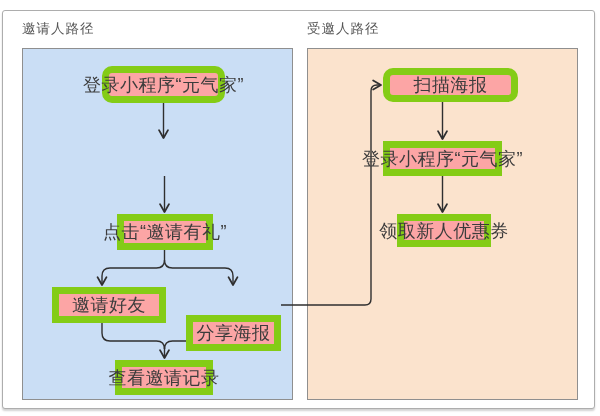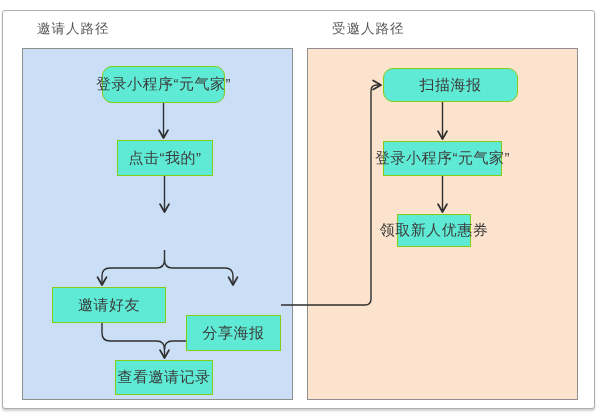--- a/index.html
+++ b/index.html
@@ -13,48 +13,47 @@
   .card{
     position:absolute;left:2px;top:10px;width:593px;height:399px;
     background:#ffffff;border:1px solid #adadad;border-radius:3px;
     box-shadow:0 2px 2px rgba(0,0,0,0.18);
     box-sizing:border-box;
   }
   .lane-label{
     position:absolute;top:20px;height:17px;
     font-size:13.5px;color:#565656;letter-spacing:1px;
     white-space:nowrap;
-    margin-left:15px;
   }
   .label-inviter{left:22px;}
-  .label-invitee{left:317px;}
+  .label-invitee{left:307px;}
   .lane{
     position:absolute;top:48px;width:271px;height:352px;
     border:1px solid #8f8f8f;box-sizing:border-box;
   }
   .lane-inviter{left:22px;background:#cadef5;}
   .lane-invitee{left:307px;background:#fbe3cd;}
   .connectors{position:absolute;left:0;top:0;width:600px;height:416px;pointer-events:none;}
   .node{
     position:absolute;box-sizing:border-box;
-    background:#5eead4;border:1px solid #84cc16;
+    background:#fca5a5;border:7px solid #84cc16;
     display:flex;align-items:center;justify-content:center;
-    font-size:15px;color:#3c3c3c;white-space:nowrap;
+    font-size:18px;color:#3c3c3c;white-space:nowrap;
     letter-spacing:0.5px;
   }
   .rounded{border-radius:10px;}
   .n-login1{left:102px;top:66px;width:123px;height:37px;}
   .n-clickmy{left:117px;top:140px;width:96px;height:36px;}
   .n-clickinvite{left:117px;top:214px;width:96px;height:36px;}
   .n-invitefriends{left:52px;top:287px;width:114px;height:36px;}
   .n-shareposter{left:186px;top:287px;width:95px;height:36px;margin-top:28px;}
   .n-viewrecords{left:115px;top:360px;width:98px;height:35px;}
   .n-scanposter{left:383px;top:68px;width:135px;height:34px;}
   .n-login2{left:383px;top:141px;width:119px;height:35px;}
-  .n-getcoupon{left:397px;top:214px;width:74px;height:33px;}
+  .n-getcoupon{left:397px;top:214px;width:94px;height:33px;}
 </style>
 </head>
 <body>
 
 <div class="canvas">
   <div class="card"></div>
 
   <div class="lane-label label-inviter">邀请人路径</div>
   <div class="lane-label label-invitee">受邀人路径</div>
 
@@ -76,21 +75,21 @@
       <path d="M102,323 V333 Q102,341 110,341 H156.5 Q164.5,341 164.5,349"></path>
       <path d="M233,323 V333 Q233,341 225,341 H172.5 Q164.5,341 164.5,349"></path>
       <path d="M164.5,345 V358" marker-end="url(#arw)"></path>
       <path d="M281,305 H365 Q371,305 371,299 V91 Q371,85 377,85 H381" marker-end="url(#arw)"></path>
       <path d="M442.5,102 V139" marker-end="url(#arw)"></path>
       <path d="M442.5,176 V212" marker-end="url(#arw)"></path>
     </g>
   </svg>
 
   <div class="node rounded n-login1">登录小程序“元气家”</div>
-  <div class="node n-clickmy">点击“我的”</div>
+  <div class="node n-clickinvite">点击“邀请有礼”</div>
   <div class="node n-invitefriends">邀请好友</div>
   <div class="node n-shareposter">分享海报</div>
   <div class="node n-viewrecords">查看邀请记录</div>
 
   <div class="node rounded n-scanposter">扫描海报</div>
   <div class="node n-login2">登录小程序“元气家”</div>
   <div class="node n-getcoupon">领取新人优惠券</div>
 </div>
 
 </body></html>

